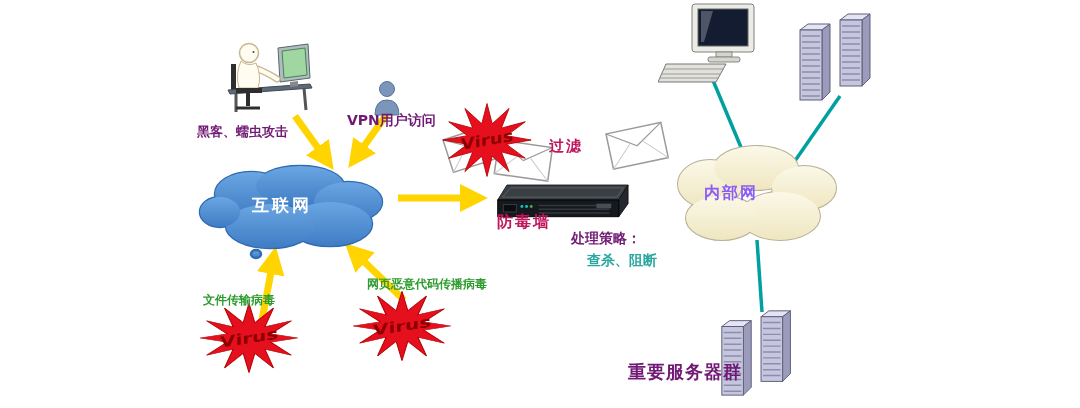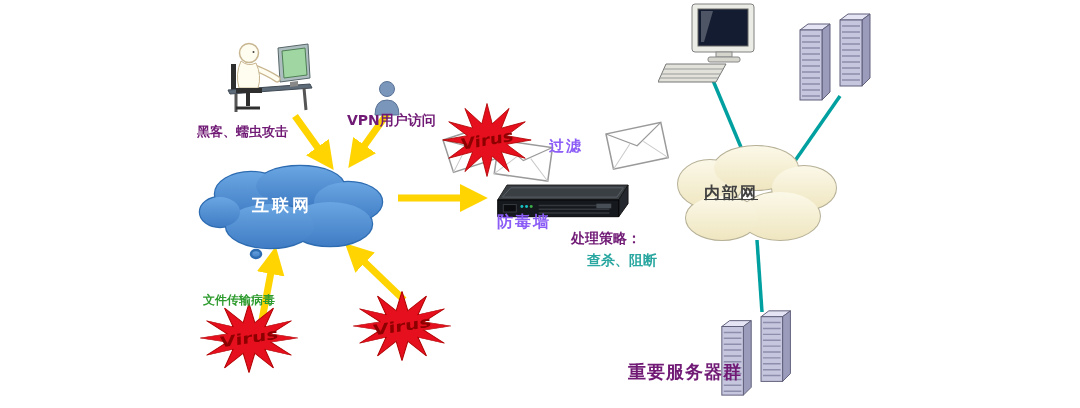--- a/index.html
+++ b/index.html
@@ -4,24 +4,24 @@
 <style>
   html,body { margin:0; padding:0; background:#fff; }
   .canvas {
     position:relative; width:1080px; height:408px; background:#ffffff;
     overflow:hidden; font-family:"DejaVu Sans", sans-serif;
   }
   .abs { position:absolute; }
   .label { position:absolute; font-weight:bold; white-space:nowrap; z-index:5; }
   .navy  { color:#701a75; }
   .green { color:#2e9b2e; }
-  .red   { color:#8b5cf6; }
+  .red   { color:#be185d; }
   .teal  { color:#2aa7a0; }
   .white { color:#ffffff;text-align:right; }
-  .brick { color:#404040;text-decoration:underline; }
+  .brick { color:#8b5cf6; }
   svg { display:block; }
 </style>
 </head>
 <body>
 
 <div class="canvas">
 
   <svg class="abs" style="left:0;top:0;z-index:1" width="1080" height="408">
     <defs>
       <marker id="ah" markerWidth="4" markerHeight="4" refX="2.6" refY="2" orient="auto">
@@ -204,15 +204,16 @@
 
   <div class="label navy" style="left:197px;top:123px;font-size:13px">黑客、蠕虫攻击</div>
   <div class="label navy" style="left:347px;top:112px;font-size:14px">VPN用户访问</div>
   <div class="label red" style="left:549px;top:137px;font-size:15px;letter-spacing:2px">过滤</div>
   <div class="label white" style="left:252px;top:194px;font-size:17px;letter-spacing:3px">互联网</div>
   <div class="label brick" style="left:704px;top:183px;font-size:16px;letter-spacing:2px">内部网</div>
   <div class="label red" style="left:497px;top:212px;font-size:16px;letter-spacing:2px">防毒墙</div>
   <div class="label navy" style="left:571px;top:230px;font-size:14px">处理策略：</div>
   <div class="label teal" style="left:587px;top:252px;font-size:14px">查杀、阻断</div>
   <div class="label green" style="left:203px;top:292px;font-size:12px">文件传输病毒</div>
+  <div class="label green" style="left:367px;top:276px;font-size:12px">网页恶意代码传播病毒</div>
   <div class="label navy" style="left:628px;top:360px;font-size:18px;letter-spacing:1px">重要服务器群</div>
 
 </div>
 
 </body></html>

